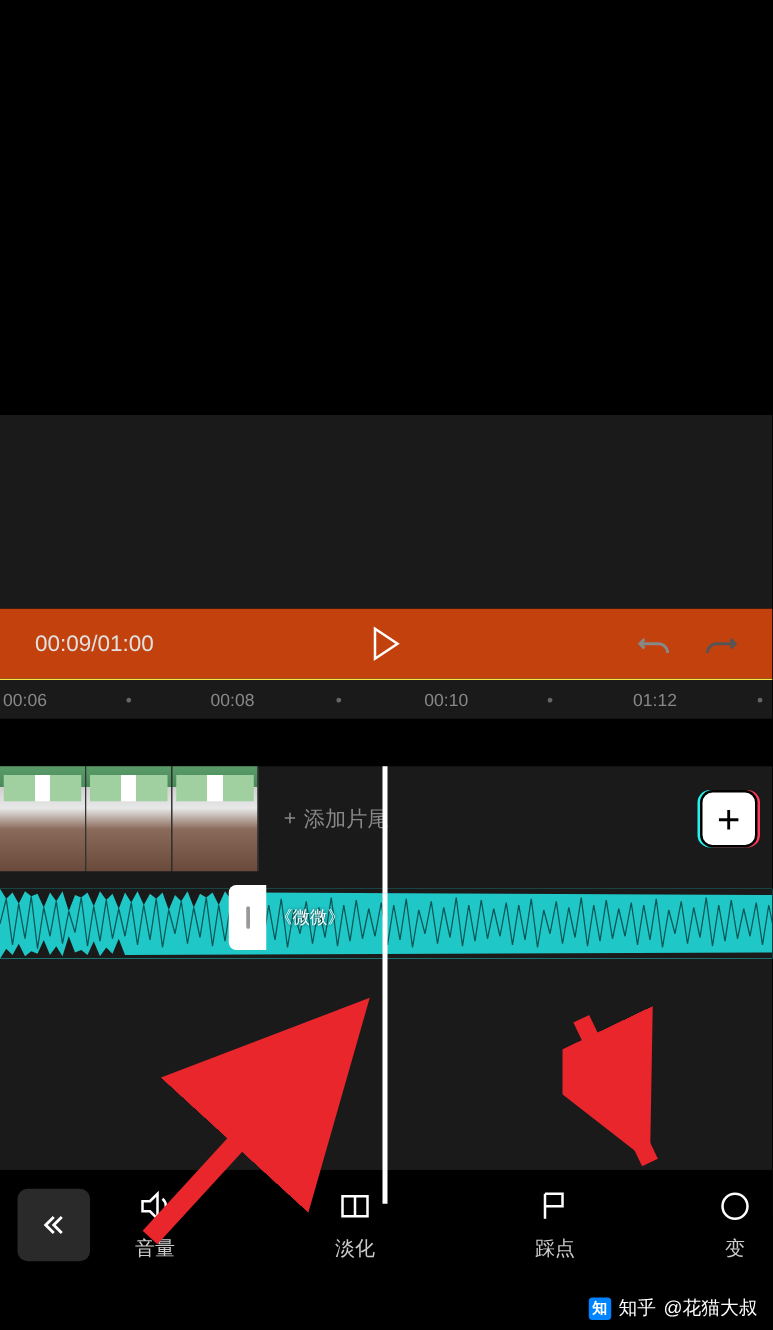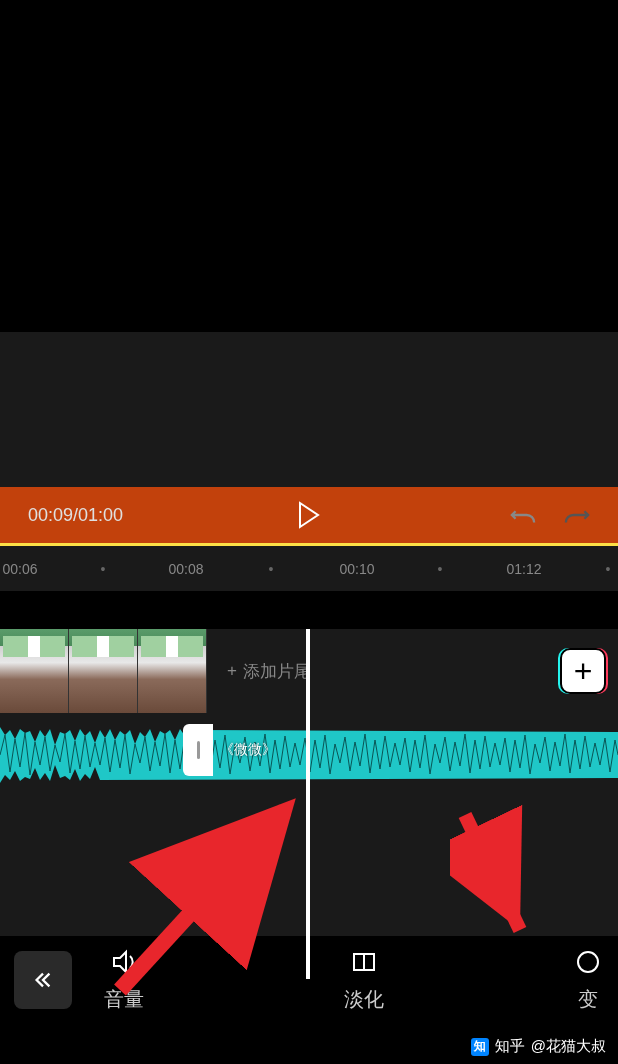--- a/index.html
+++ b/index.html
@@ -55,27 +55,27 @@
       gap: 28px;
     }
     .undo-redo svg {
       width: 26px;
       height: 26px;
       stroke: #888;
       stroke-width: 2.5;
       fill: none;
     }
     .timeline-ruler {
-      height: 48px;
+      height: 32px;
       background: #1a1a1a;
       display: flex;
       align-items: center;
       position: relative;
       padding: 0;
-      border-top: 3px solid #fde047;
+      border-top: 1px solid #fde047;
     }
     .ruler-item {
       position: absolute;
       color: #888;
       font-size: 14px;
       transform: translateX(-50%);
     }
     .ruler-dot {
       position: absolute;
       color: #666;
@@ -259,21 +259,21 @@
     }
     .tool-button svg {
       width: 28px;
       height: 28px;
       stroke: #fff;
       stroke-width: 2;
       fill: none;
     }
     .tool-label {
       color: #ccc;
-      font-size: 20px;
+      font-size: 16px;
     }
     .watermark {
       position: absolute;
       bottom: 8px;
       right: 12px;
       color: #fff;
       font-size: 15px;
       display: flex;
       align-items: center;
       gap: 6px;
@@ -389,20 +389,26 @@
       </svg>
       <span class="tool-label">音量</span>
     </div>
     <div class="tool-button">
       <svg viewBox="0 0 28 28">
         <rect x="4" y="6" width="20" height="16"></rect>
         <line x1="14" y1="6" x2="14" y2="22"></line>
       </svg>
       <span class="tool-label">淡化</span>
     </div>
+    <div class="tool-button">
+      <svg viewBox="0 0 28 28">
+        <path d="M6 4 L6 24 M6 4 L20 4 L20 14 L6 14"></path>
+      </svg>
+      <span class="tool-label">踩点</span>
+    </div>
     <div class="tool-button" style="min-width:40px">
       <svg viewBox="0 0 28 28">
         <circle cx="14" cy="14" r="10"></circle>
       </svg>
       <span class="tool-label">变</span>
     </div>
   </div>
 </div>
 
 <div class="watermark">

